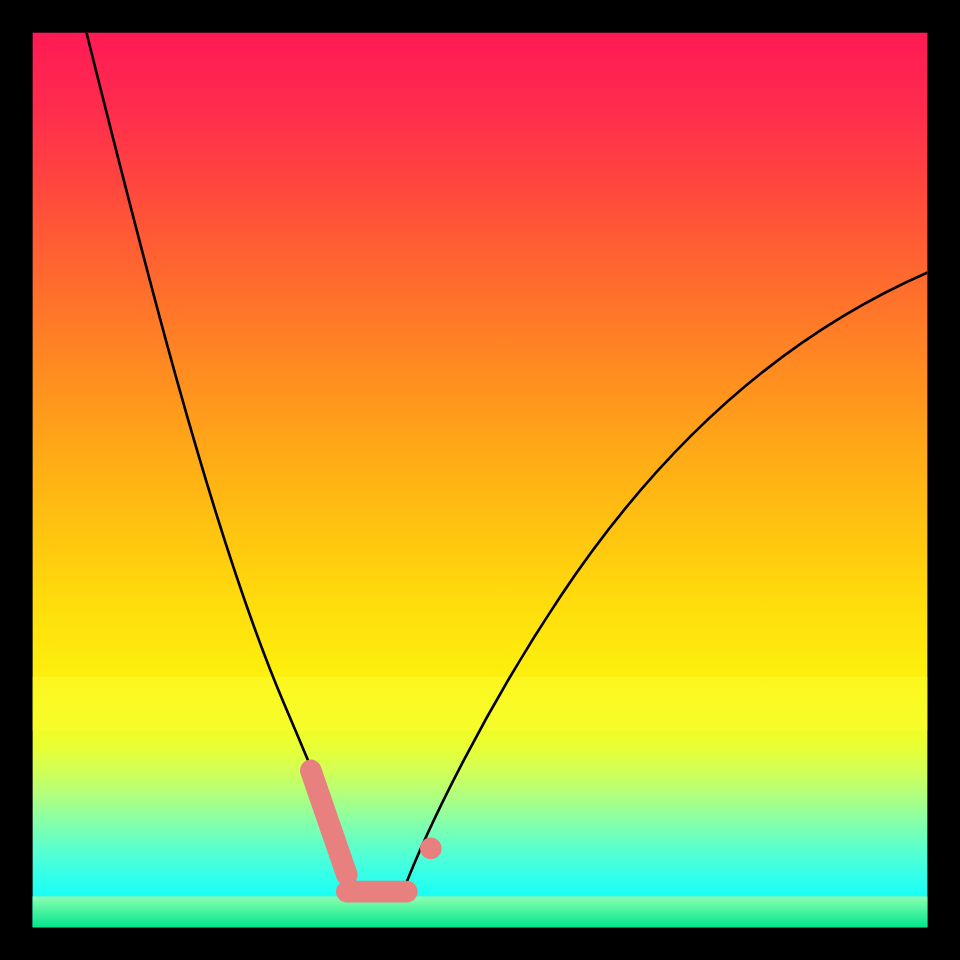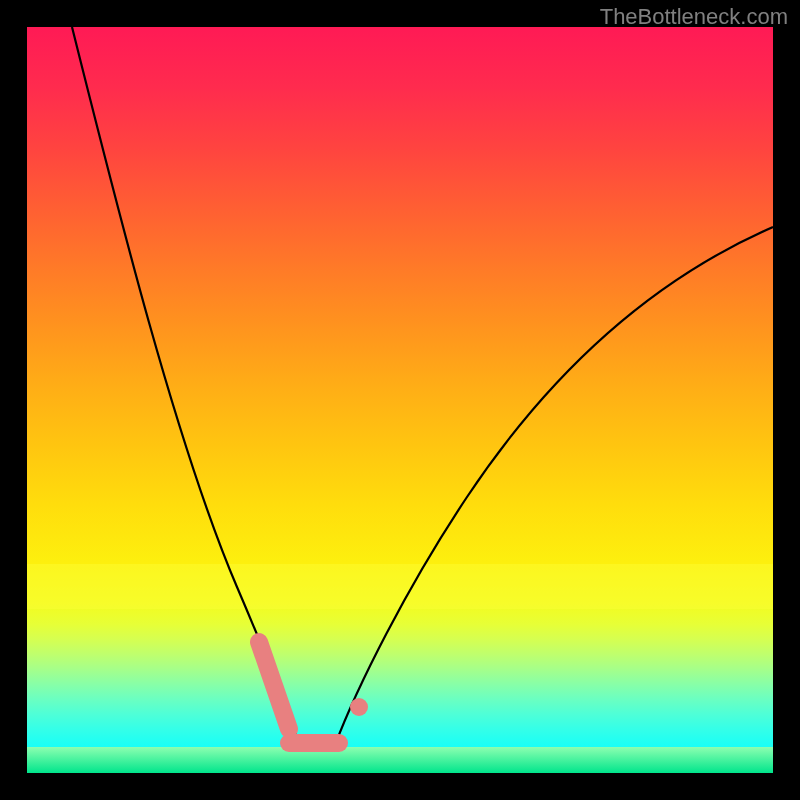--- a/index.html
+++ b/index.html
@@ -106,21 +106,20 @@
   }
   .marker-dot {
     fill: #e88080;
   }
 </style>
 </head>
 <body>
 
 <div class="frame">
 
-  <div class="watermark">TheBottleneck.com</div>
 
   <div class="plot-area">
     <div class="gradient-bg"></div>
     <div class="gradient-yellow-band"></div>
     <div class="green-floor"></div>
 
     <svg class="curves" viewBox="0 0 746 746" preserveAspectRatio="none">
 
       <path id="left-curve" class="curve-line" d="M 45 0
            C 90 180, 150 420, 210 560

